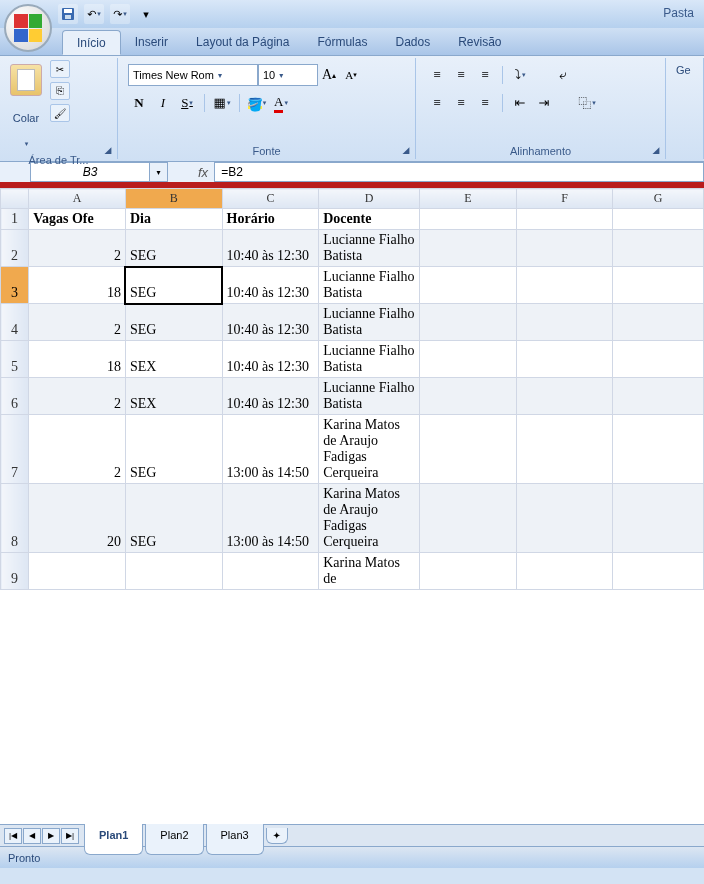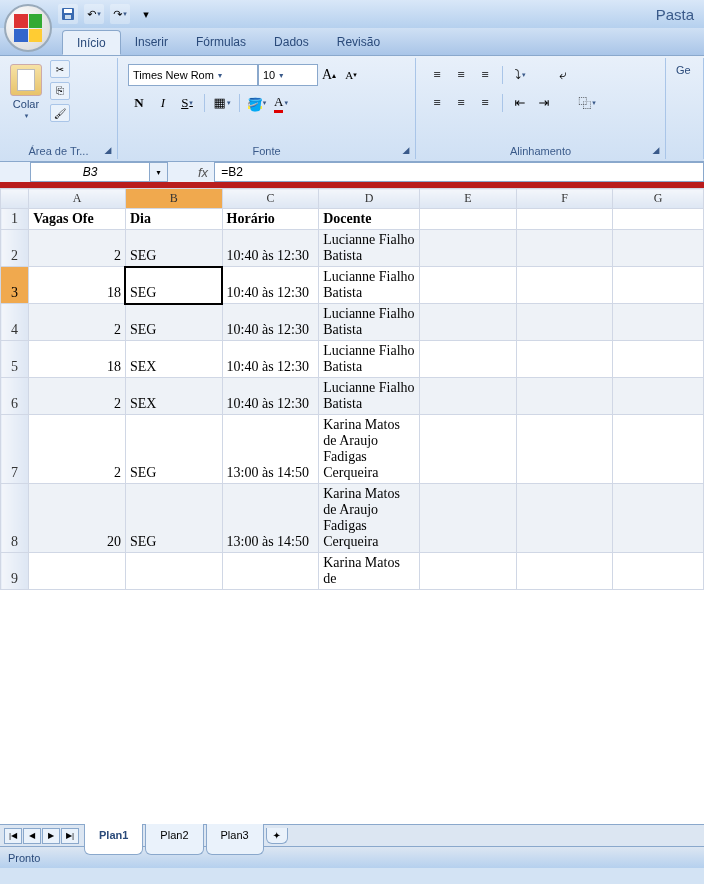--- a/index.html
+++ b/index.html
@@ -5,34 +5,34 @@
   * { box-sizing: border-box; margin: 0; padding: 0; }
   body { font-family: "Segoe UI", Tahoma, sans-serif; font-size: 11px; width: 704px; height: 884px; overflow: hidden; background: #d3e3f4; }
 
   
   .titlebar { height: 28px; background: linear-gradient(#d9e7f8, #b5d0ee); display: flex; align-items: center; position: relative; }
   .office-button { width: 48px; height: 48px; border-radius: 50%; background: radial-gradient(circle at 30% 30%, #fff, #d3d3d3); border: 2px solid #9ab; position: absolute; left: 4px; top: 4px; z-index: 10; display: flex; align-items: center; justify-content: center; }
   .office-logo { width: 28px; height: 28px; display: grid; grid-template-columns: 1fr 1fr; grid-template-rows: 1fr 1fr; gap: 1px; }
   .office-logo div:nth-child(1){background:#d33;} .office-logo div:nth-child(2){background:#3a3;} .office-logo div:nth-child(3){background:#36c;} .office-logo div:nth-child(4){background:#fc3;}
   .qat { margin-left: 58px; display: flex; align-items: center; gap: 6px; height: 100%; }
   .qat-btn { width: 20px; height: 20px; background: rgba(255,255,255,0.3); border-radius: 2px; display: flex; align-items: center; justify-content: center; }
-  .title-text { position: absolute; right: 10px; top: 6px; color: #3a5a8a; font-size: 15px; }
+  .title-text { position: absolute; right: 10px; top: 6px; color: #3a5a8a; font-size: 12px; }
 
   
   .tabs { height: 28px; background: linear-gradient(#cfe0f4, #a9c5e8); display: flex; align-items: center; padding-left: 62px; border-bottom: 1px solid #8aa8cc; }
   .tab { padding: 5px 14px 4px; font-size: 12px; color: #2a4a7a; cursor: pointer; border-top-left-radius: 4px; border-top-right-radius: 4px; }
   .tab.active { background: #e8f0fa; border: 1px solid #8aa8cc; border-bottom: 1px solid #e8f0fa; margin-bottom: -1px; color: #2a4a7a; font-weight: normal; }
 
   
   .ribbon { height: 106px; background: linear-gradient(#e8f0fa, #cfe0f4); display: flex; border-bottom: 1px solid #8aa8cc; padding: 2px 0; }
   .group { border-right: 1px solid #a9c5e8; padding: 2px 6px 0; display: flex; flex-direction: column; height: 100%; position: relative; }
   .group-content { flex: 1; display: flex; gap: 4px; align-items: flex-start; }
   .group-label { text-align: center; font-size: 11px; color: #3a5a8a; padding: 2px 0; position: relative; }
   .group-launcher { position: absolute; right: 2px; bottom: 2px; width: 14px; height: 14px; font-size: 9px; color: #3a5a8a; display: flex; align-items: center; justify-content: center; border: 1px solid transparent; }
-  .big-btn { display: flex; flex-direction: column; align-items: center; gap: 2px; padding: 4px; }
+  .big-btn { display: flex; flex-direction: column; align-items: center; gap: 16px; padding: 4px; }
   .big-btn .icon { width: 32px; height: 32px; background: #f9e3a0; border: 1px solid #caa; border-radius: 3px; }
   .big-btn .lbl { font-size: 11px; color: #2a4a7a; }
   .mini-col { display: flex; flex-direction: column; gap: 4px; justify-content: center; }
   .mini-btn { width: 20px; height: 18px; border: 1px solid #a9c5e8; border-radius: 2px; background: #eaf2fb; display: flex; align-items: center; justify-content: center; font-size: 10px; }
 
   .font-row { display: flex; align-items: center; margin-bottom: 6px; }
   .combo { background: #fff; border: 1px solid #8aa8cc; height: 22px; display: flex; align-items: center; padding: 0 4px; font-size: 11px; }
   .combo .arr { margin-left: 4px; font-size: 8px; color: #3a5a8a; }
   .icon-btn-row { display: flex; gap: 2px; }
   .icon-btn { width: 22px; height: 22px; border: 1px solid transparent; display: flex; align-items: center; justify-content: center; font-size: 13px; font-family: "Times New Roman"; }
@@ -97,20 +97,21 @@
     <div class="qat-btn">↶<span class="drop-arr">▾</span></div>
     <div class="qat-btn">↷<span class="drop-arr">▾</span></div>
     <div class="qat-btn" style="background:transparent;">▾</div>
   </div>
   <div class="title-text">Pasta</div>
 </div>
 
 <div class="tabs">
   <div class="tab active">Início</div>
   <div class="tab">Inserir</div>
+  <div class="tab">Layout da Página</div>
   <div class="tab">Fórmulas</div>
   <div class="tab">Dados</div>
   <div class="tab">Revisão</div>
 </div>
 
 <div class="ribbon">
 
   <div class="group" style="width:118px;">
     <div class="group-content">
       <div class="big-btn">

